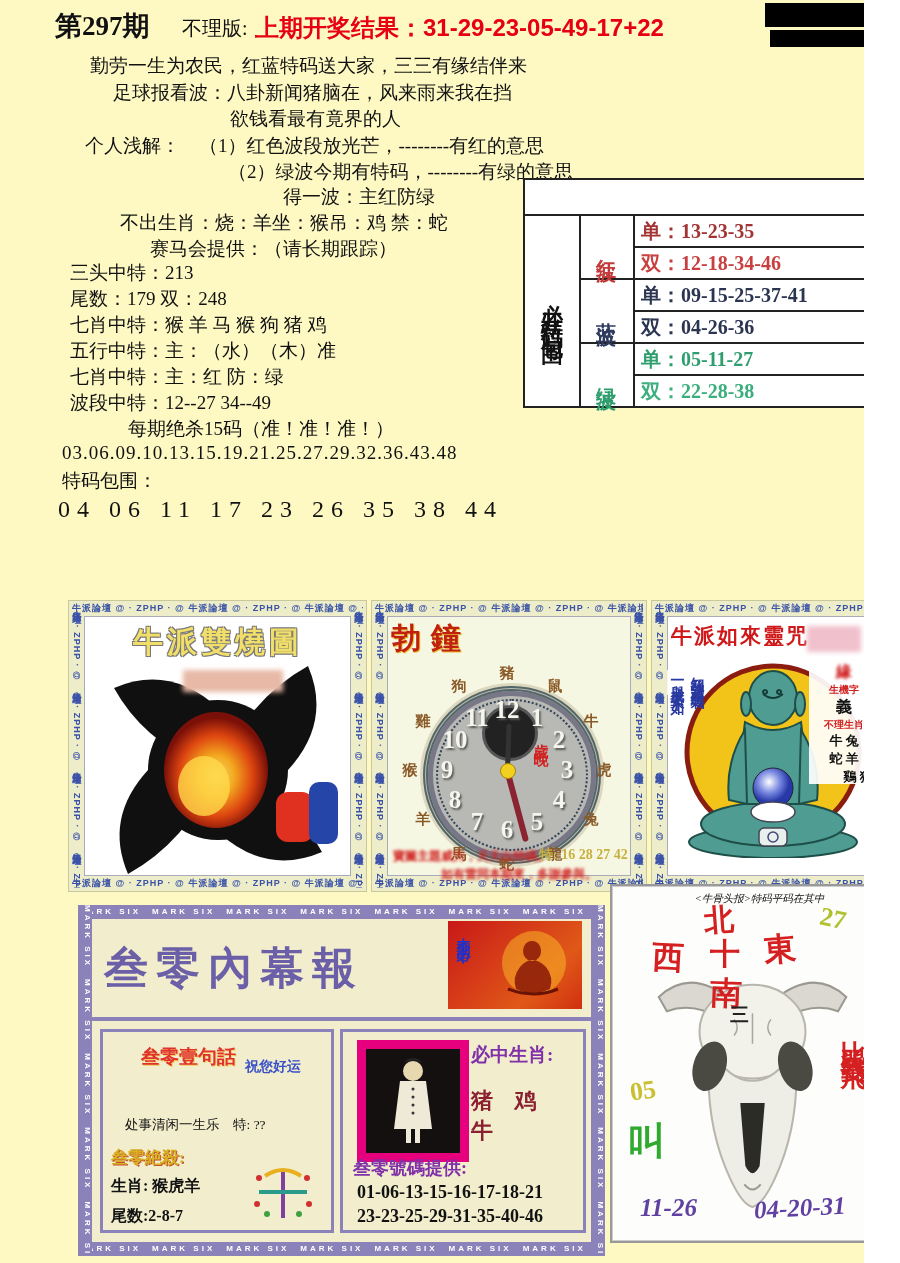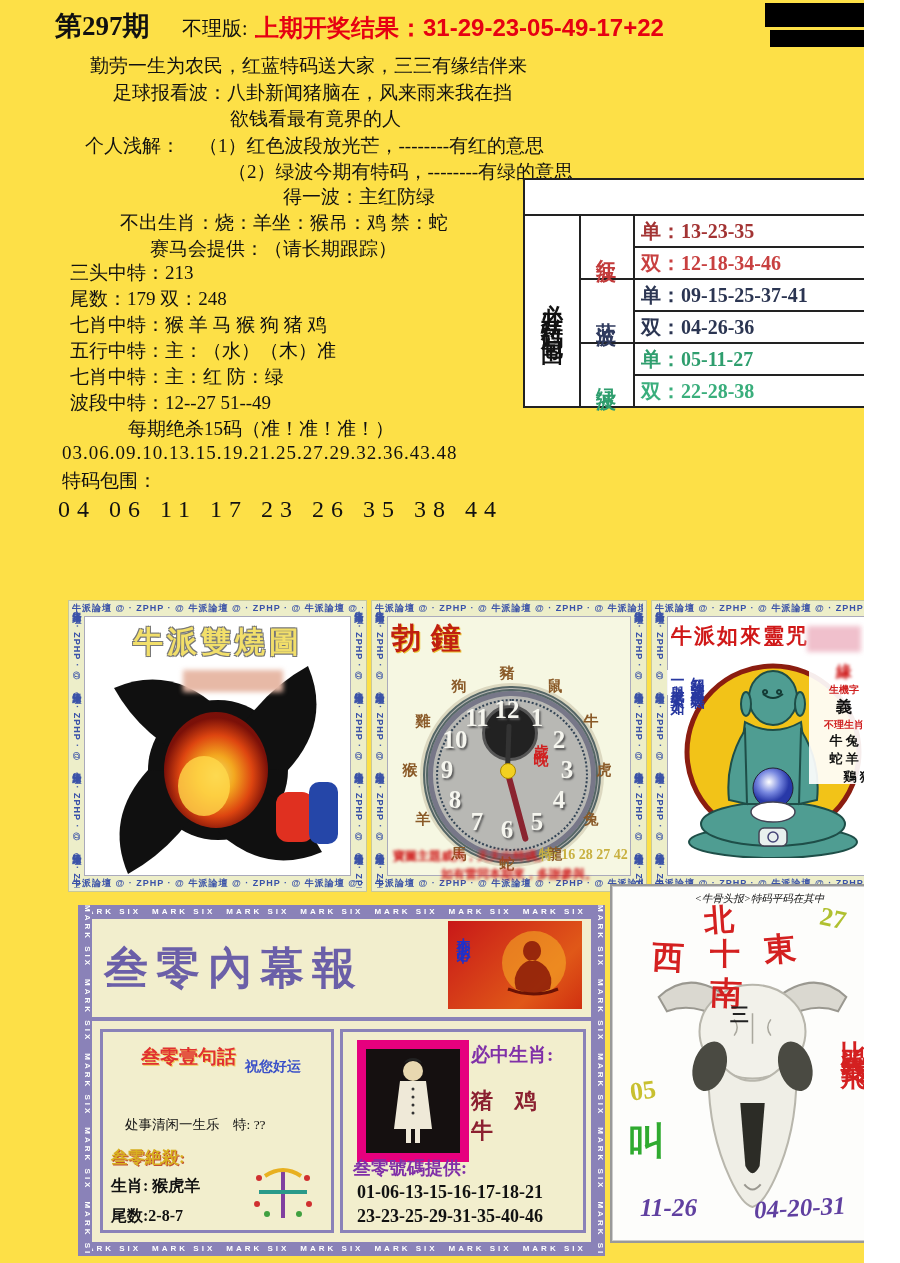--- a/index.html
+++ b/index.html
@@ -1,16 +1,16 @@
 <!DOCTYPE html>
 <html><head>
 <meta charset="utf-8">
 <style>
   html,body{margin:0;padding:0;background:#fff;}
-  .page{position:relative;width:864px;height:1263px;background:#fde047;overflow:hidden;
+  .page{position:relative;width:864px;height:1263px;background:#fef9c3;overflow:hidden;
         font-family:"Liberation Serif",serif;color:#111;}
   .abs{position:absolute;}
   .serif{font-family:"Liberation Serif",serif;}
   .blurred{filter:blur(1.6px);}
   .blur2{filter:blur(2.5px);}
 
   
   .issue{font-size:27px;font-weight:bold;}
   .edition{font-size:20px;}
   .result{font-size:24px;font-weight:bold;color:#e60012;font-family:"Liberation Sans",sans-serif;}
@@ -96,21 +96,21 @@
   <span class="abs bodyline" style="left:228px;top:159px;">（2）绿波今期有特码，--------有绿的意思</span>
   <span class="abs bodyline" style="left:283px;top:184px;">得一波：主红防绿</span>
   <span class="abs bodyline" style="left:120px;top:210px;">不出生肖：烧：羊坐：猴吊：鸡 禁：蛇</span>
   <span class="abs bodyline" style="left:150px;top:236px;">赛马会提供：（请长期跟踪）</span>
 
   <span class="abs statline" style="left:70px;top:260px;">三头中特：213</span>
   <span class="abs statline" style="left:70px;top:286px;">尾数：179 双：248</span>
   <span class="abs statline" style="left:70px;top:312px;">七肖中特：猴 羊 马 猴 狗 猪 鸡</span>
   <span class="abs statline" style="left:70px;top:338px;">五行中特：主：（水）（木）准</span>
   <span class="abs statline" style="left:70px;top:364px;">七肖中特：主：红 防：绿</span>
-  <span class="abs statline" style="left:70px;top:390px;">波段中特：12--27 51--49</span>
+  <span class="abs statline" style="left:70px;top:390px;">波段中特：12--27 34--49</span>
   <span class="abs statline" style="left:128px;top:416px;">每期绝杀15码（准！准！准！）</span>
   <span class="abs statline" style="left:62px;top:442px;letter-spacing:1px;">03.06.09.10.13.15.19.21.25.27.29.32.36.43.48</span>
   <span class="abs statline" style="left:62px;top:468px;">特码包围：</span>
   <span class="abs statline" style="left:58px;top:496px;font-size:24px;letter-spacing:7px;">04 06 11 17 23 26 35 38 44</span>
 
   <div class="abs btable" style="left:523px;top:178px;width:372px;height:226px;">
     <div class="topband"></div>
     <div class="main">
       <div class="vhead">必开特码包围</div>
       <div class="groups">

